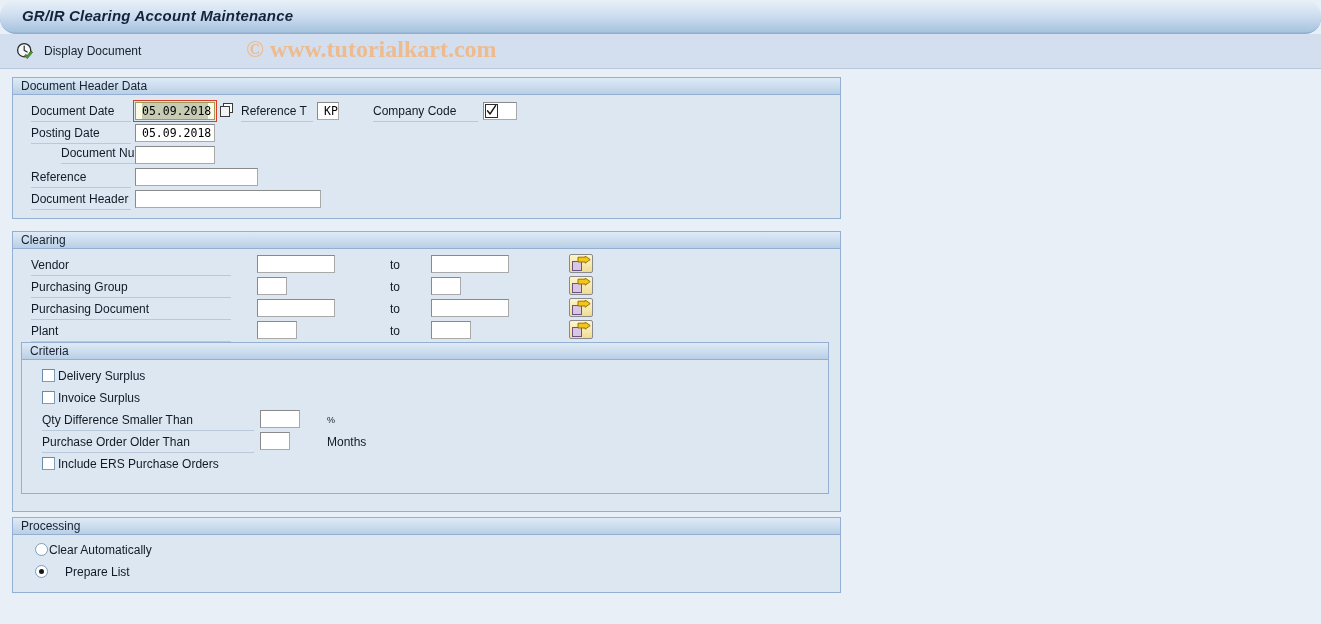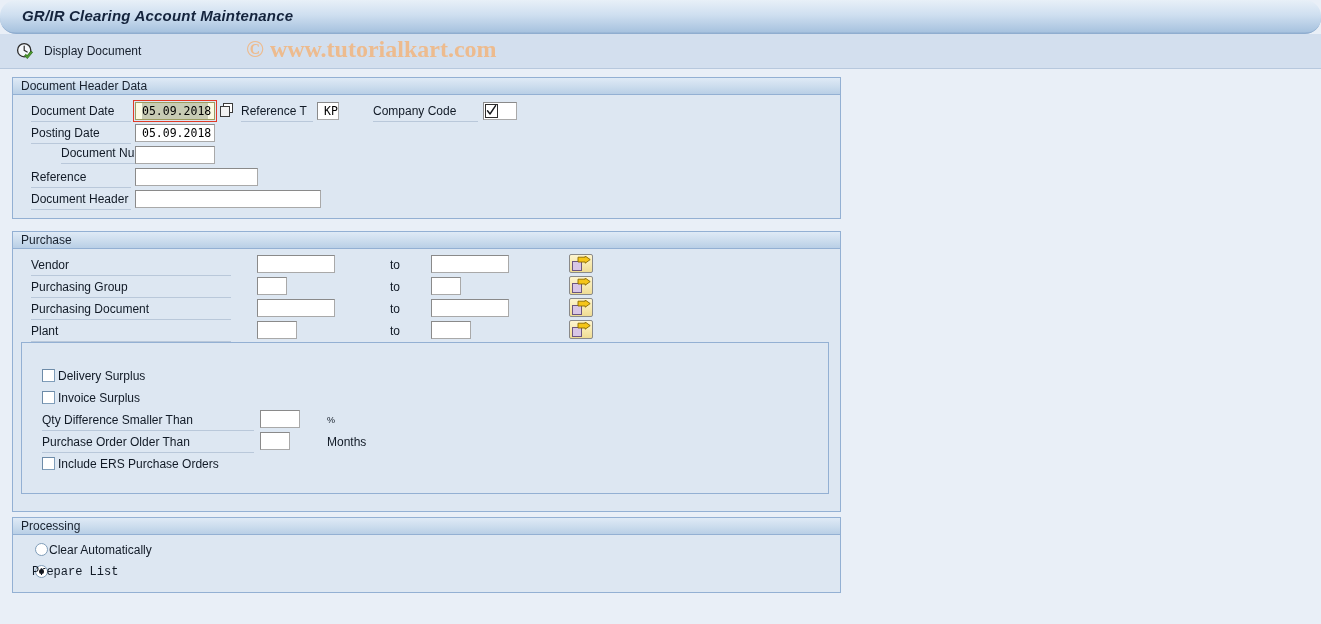--- a/index.html
+++ b/index.html
@@ -276,21 +276,21 @@
   </span>
 
   <span class="flabel uline" style="left:18px; top:114px; width:100px; overflow:hidden;">Document Header</span>
   <span class="inp" style="left:122px; top:112px; width:186px;">
     <span class="val"></span>
   </span>
 </div>
 
 <div class="group" style="left:12px; top:231px; width:829px; height:281px;">
   <div class="group-header">
-    <span class="gh-text">Purchase</span>
+    <span class="gh-text">Clearing</span>
   </div>
 
   <span class="flabel uline" style="left:18px; top:26px; width:200px;">Vendor</span>
   <span class="inp" style="left:244px; top:23px; width:78px;">
     <span class="val"></span>
   </span>
   <span class="ftext" style="left:377px; top:26px;">to</span>
   <span class="inp" style="left:418px; top:23px; width:78px;">
     <span class="val"></span>
   </span>
@@ -340,20 +340,23 @@
     <span class="val"></span>
   </span>
   <span class="msbtn" style="left:556px; top:88px;">
     <svg width="19" height="16" viewBox="0 0 19 16">
       <rect x="0.5" y="5.5" width="9" height="9" fill="#d8c6e6" stroke="#6b5580" stroke-width="1"></rect>
       <path d="M6 1.2 L13.2 1.2 L13.2 0 L18.2 3.6 L13.2 7.2 L13.2 6 L6 6 Z" fill="#f5c518" stroke="#8a6a00" stroke-width="0.9" stroke-linejoin="round"></path>
     </svg>
   </span>
 
   <div class="group" style="left:8px; top:110px; width:808px; height:152px;">
+    <div class="group-header">
+      <span class="gh-text">Criteria</span>
+    </div>
 
     <span class="cbox" style="left:20px; top:26px;"></span>
     <span class="ftext" style="left:36px; top:26px;">Delivery Surplus</span>
 
     <span class="cbox" style="left:20px; top:48px;"></span>
     <span class="ftext" style="left:36px; top:48px;">Invoice Surplus</span>
 
     <span class="flabel uline" style="left:20px; top:70px; width:212px;">Qty Difference Smaller Than</span>
     <span class="inp" style="left:238px; top:67px; width:40px;">
       <span class="val"></span>
@@ -373,14 +376,14 @@
 
 <div class="group" style="left:12px; top:517px; width:829px; height:76px;">
   <div class="group-header">
     <span class="gh-text">Processing</span>
   </div>
 
   <span class="radio" style="left:22px; top:25px;"></span>
   <span class="ftext" style="left:36px; top:25px;">Clear Automatically</span>
 
   <span class="radio on" style="left:22px; top:47px;"></span>
-  <span class="ftext" style="left:19px; top:47px;font-family:Liberation Mono, monospace;">Prepare List</span>
+  <span class="ftext" style="left:52px; top:47px;">Prepare List</span>
 </div>
 
 </body></html>

